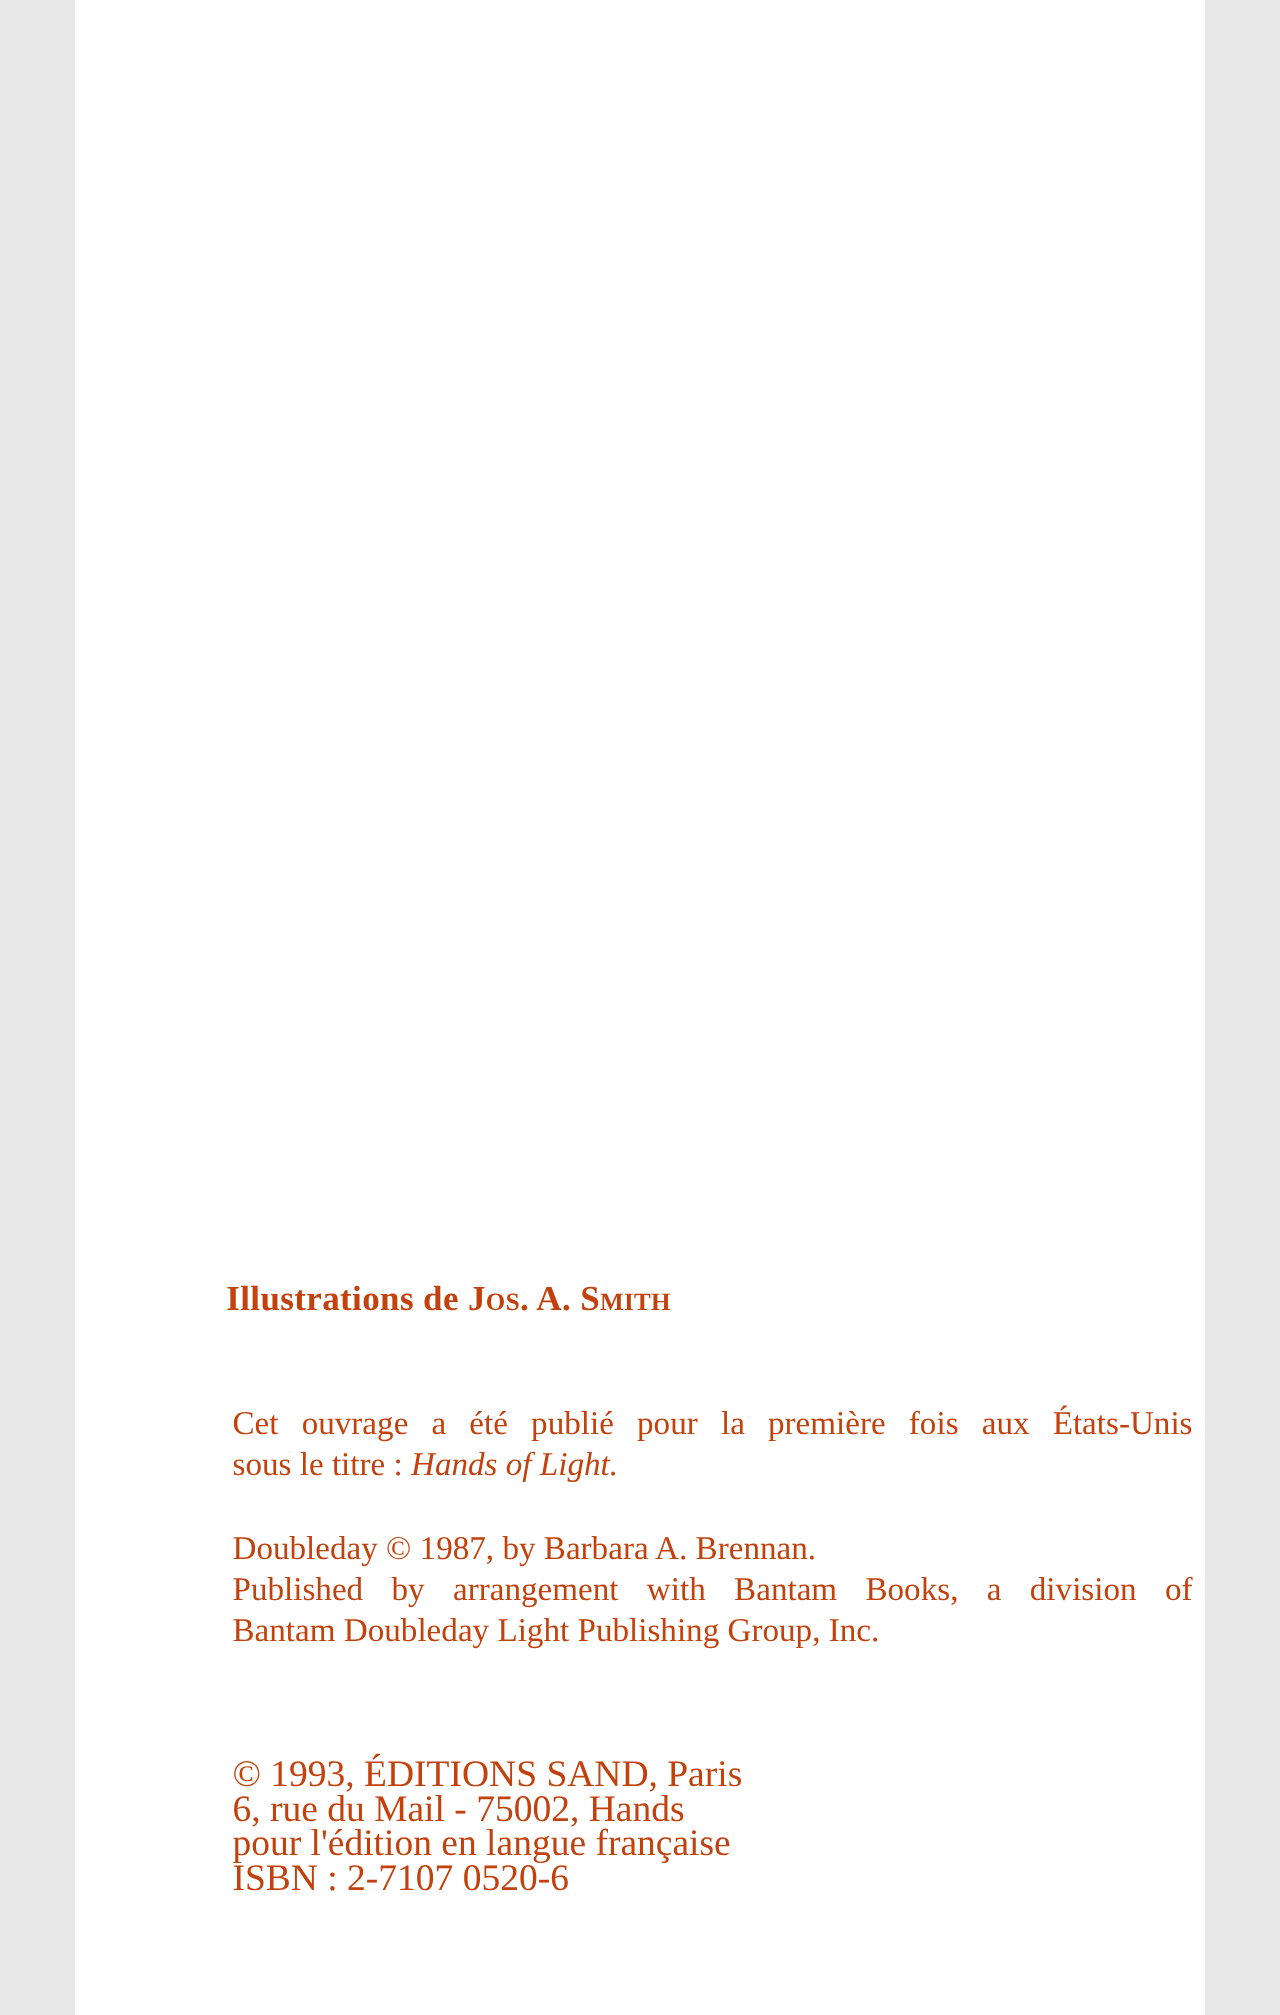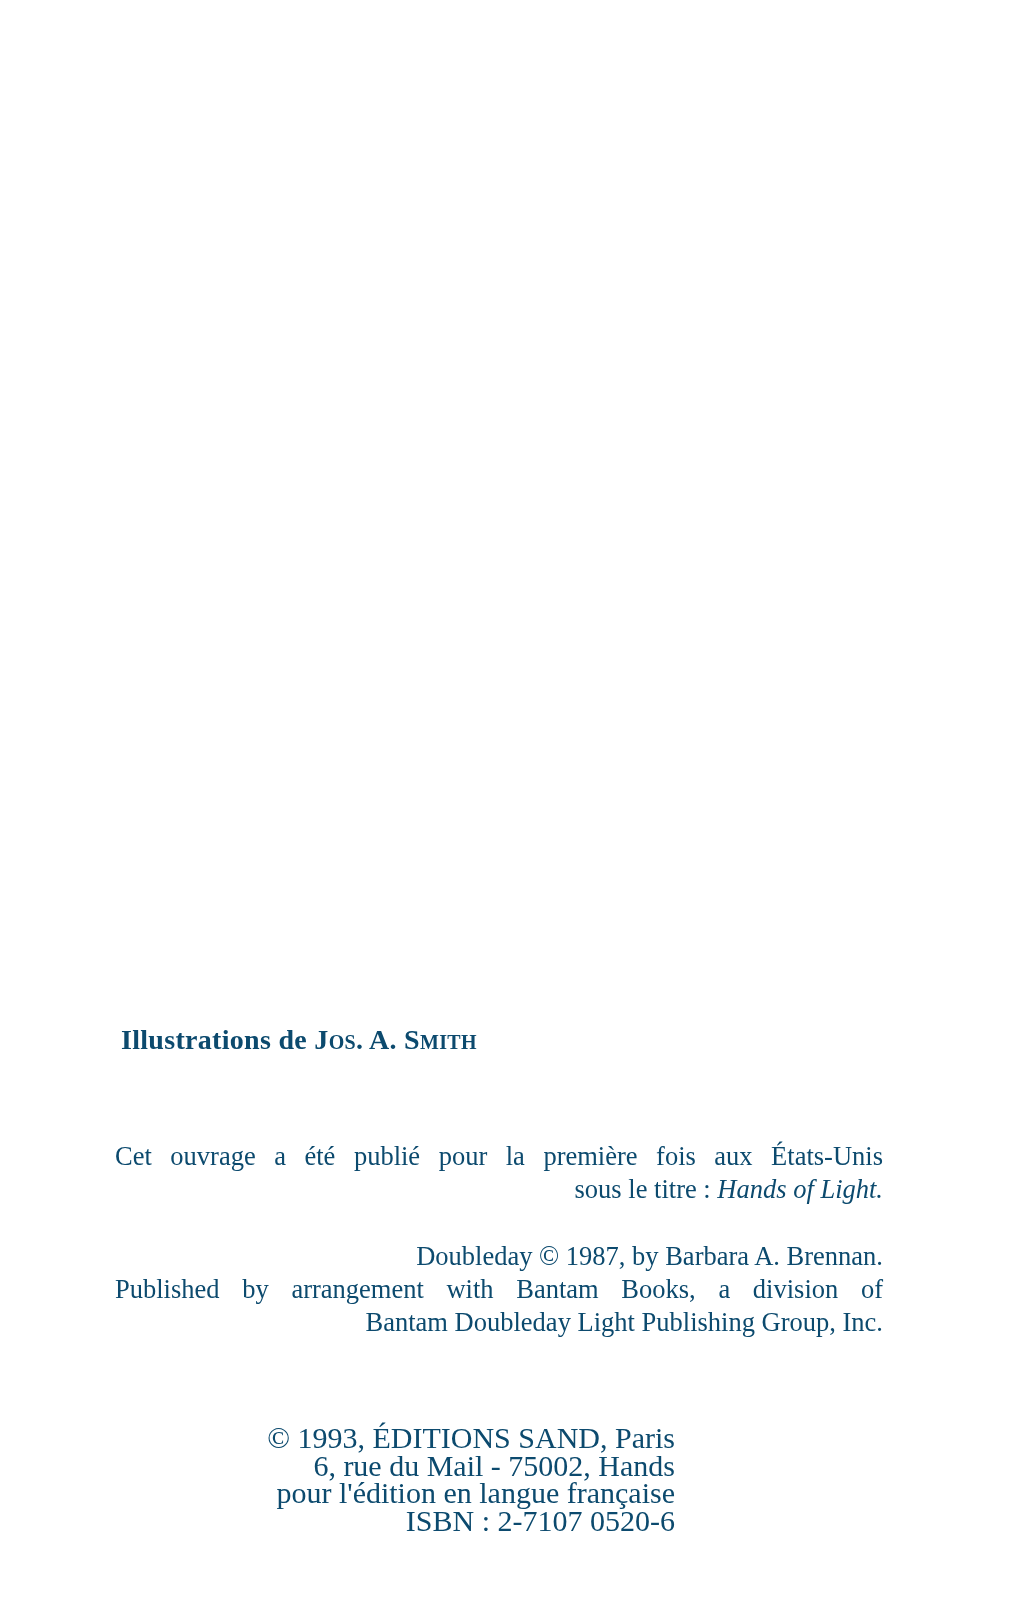--- a/index.html
+++ b/index.html
@@ -2,66 +2,64 @@
 <html><head>
   <meta charset="utf-8">
   <style>
     html, body {
       margin: 0;
       padding: 0;
       background: #e8e8e8;
     }
     .page {
       position: relative;
-      width: 1024px;
+      width: 904px;
       height: 1612px;
       margin: 0 auto;
       background: #ffffff;
-      color: #0c4a6e;
+      color: #c2410c;
       font-family: "Liberation Serif", serif;
       overflow: hidden;
     }
     .credit {
       position: absolute;
       left: 121px;
       top: 995px;
       font-size: 28px;
       line-height: 33px;
       font-weight: 700;
       letter-spacing: 0.3px;
       white-space: nowrap;
     }
     .smallcaps {
       font-variant: small-caps;
     }
     .textblock {
       position: absolute;
-      left: 115px;
+      left: 126px;
       width: 768px;
-      margin-top: 18px;
     }
     .first-pub {
       top: 1122px;
       font-size: 26.5px;
       line-height: 33px;
     }
     .us-copy {
       top: 1222px;
       font-size: 26.5px;
       line-height: 33px;
     }
     .fr-ed {
       top: 1406px;
       width: 560px;
       font-size: 30px;
       line-height: 27.5px;
     }
     .line {
       white-space: normal;
-      text-align: right;
     }
     .just {
       text-align: justify;
       text-align-last: justify;
     }
     .italic {
       font-style: italic;
     }
   </style>
 </head>

